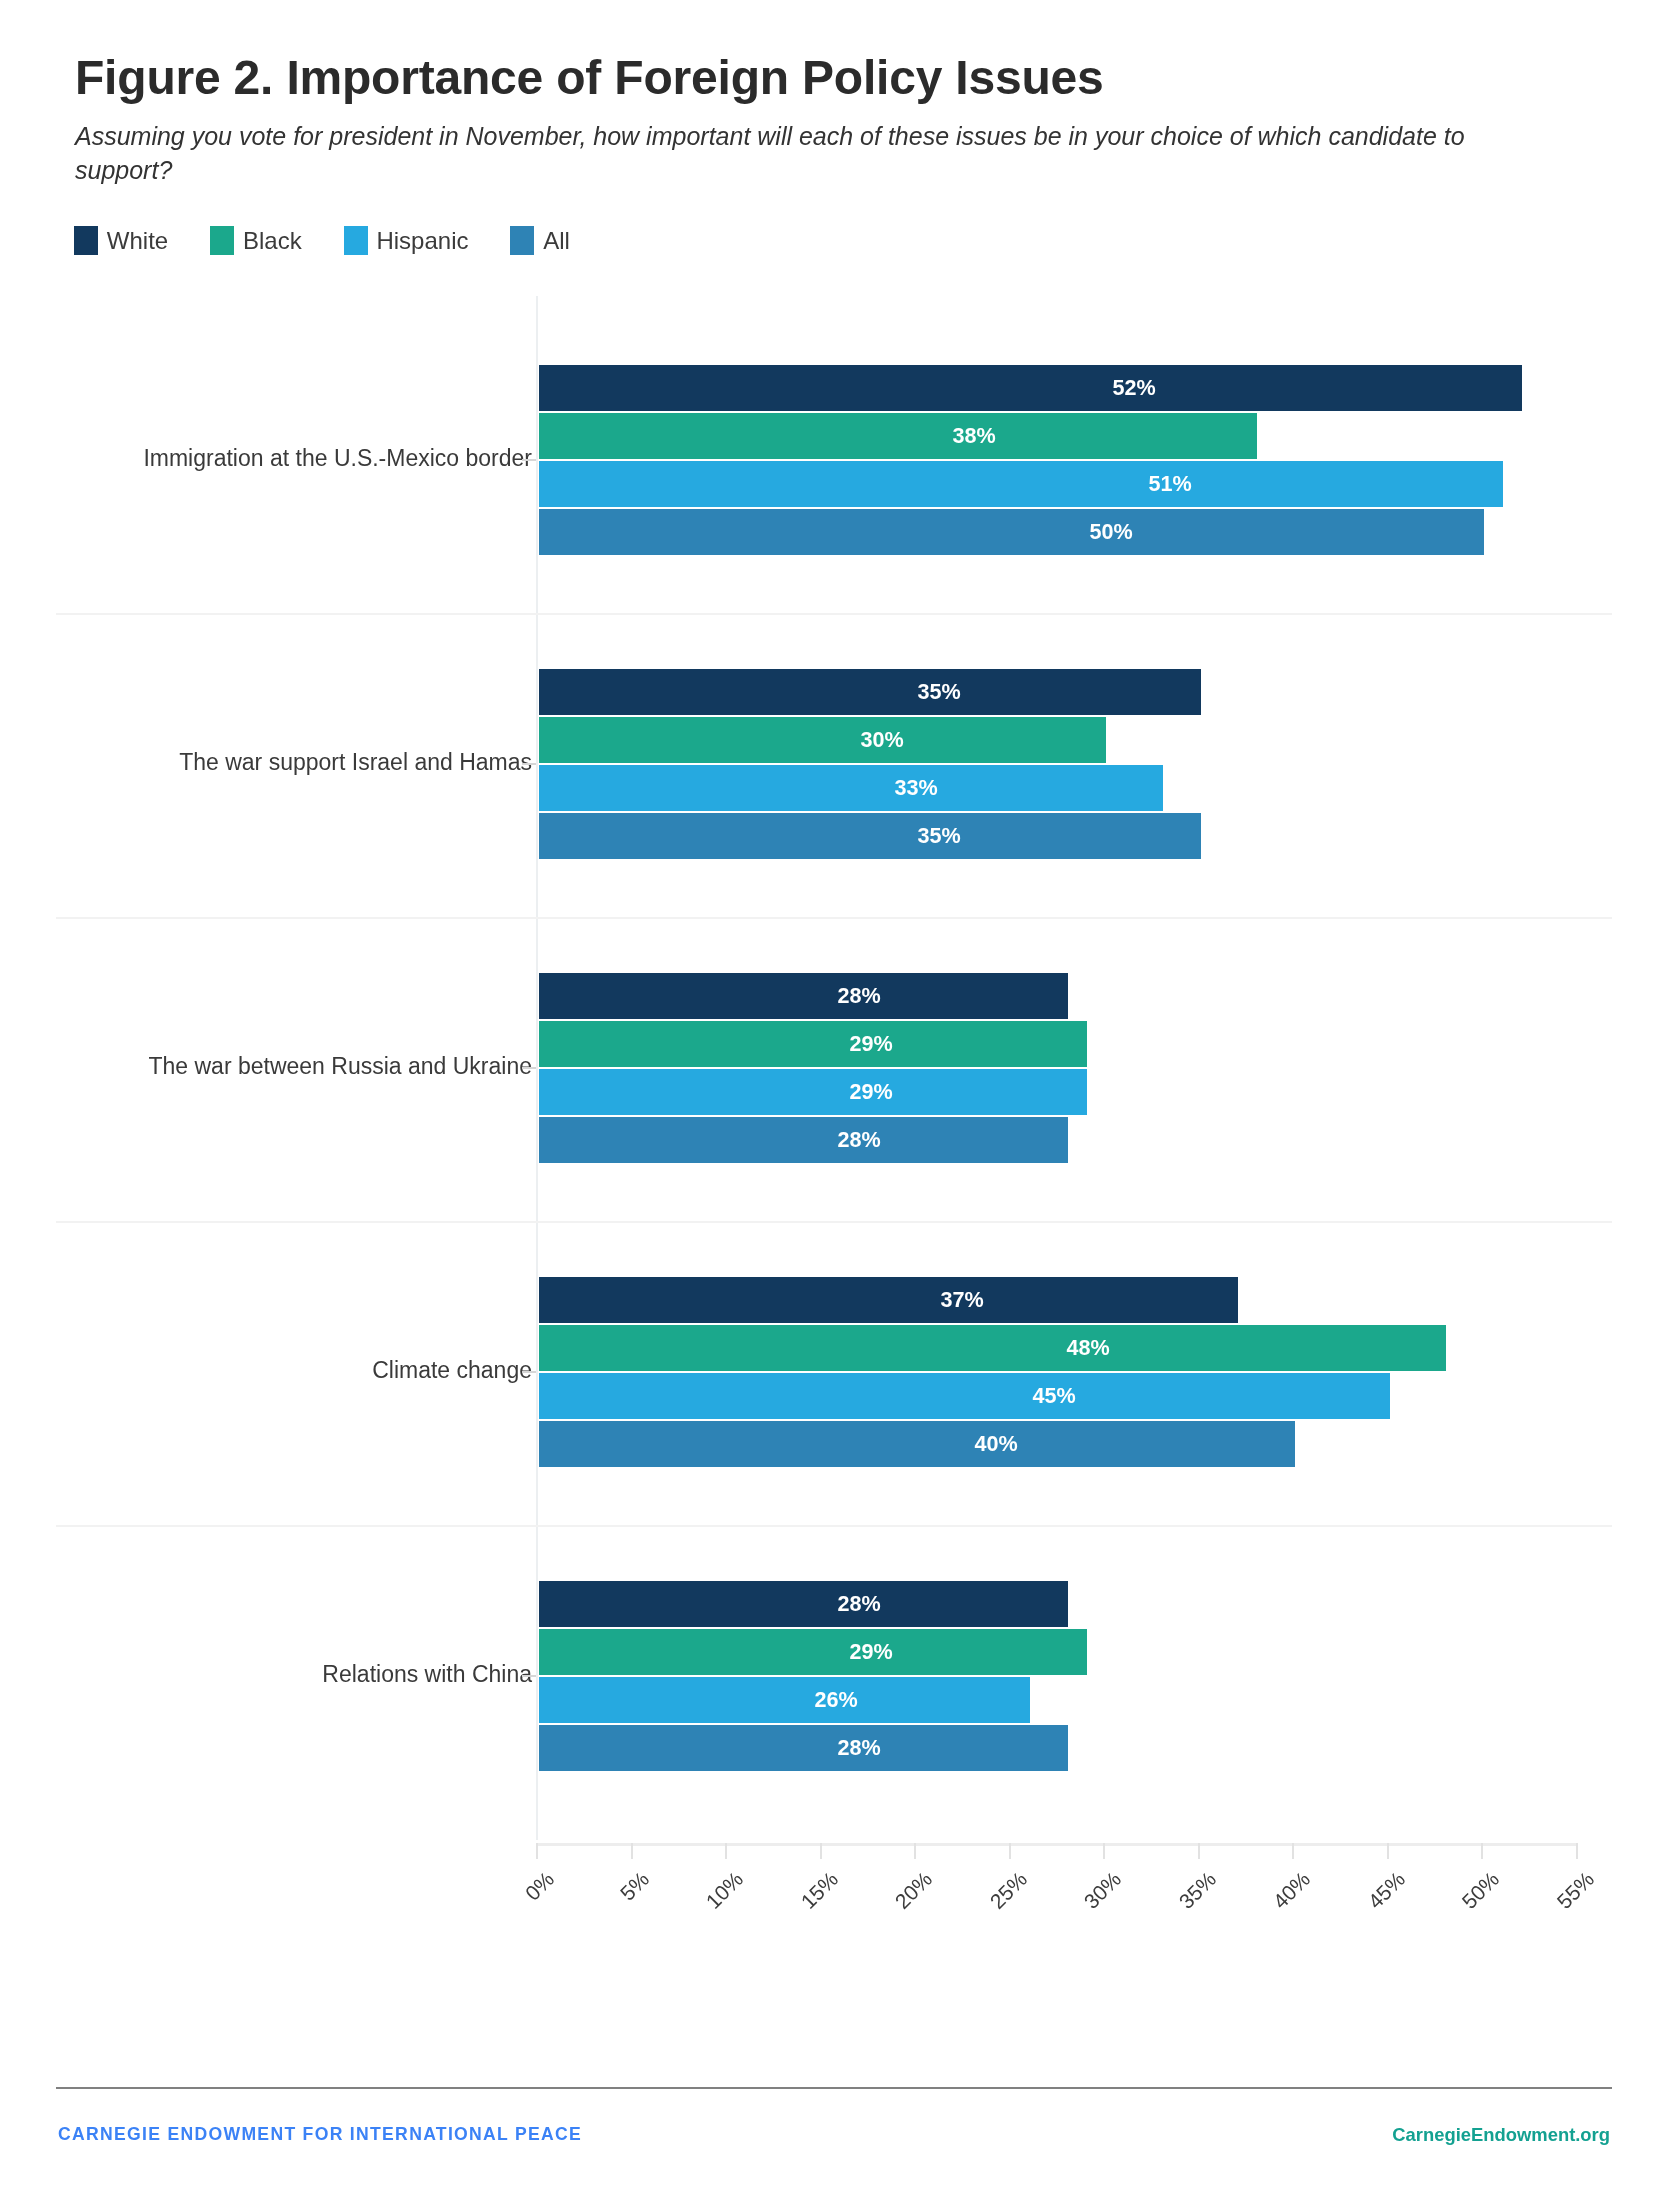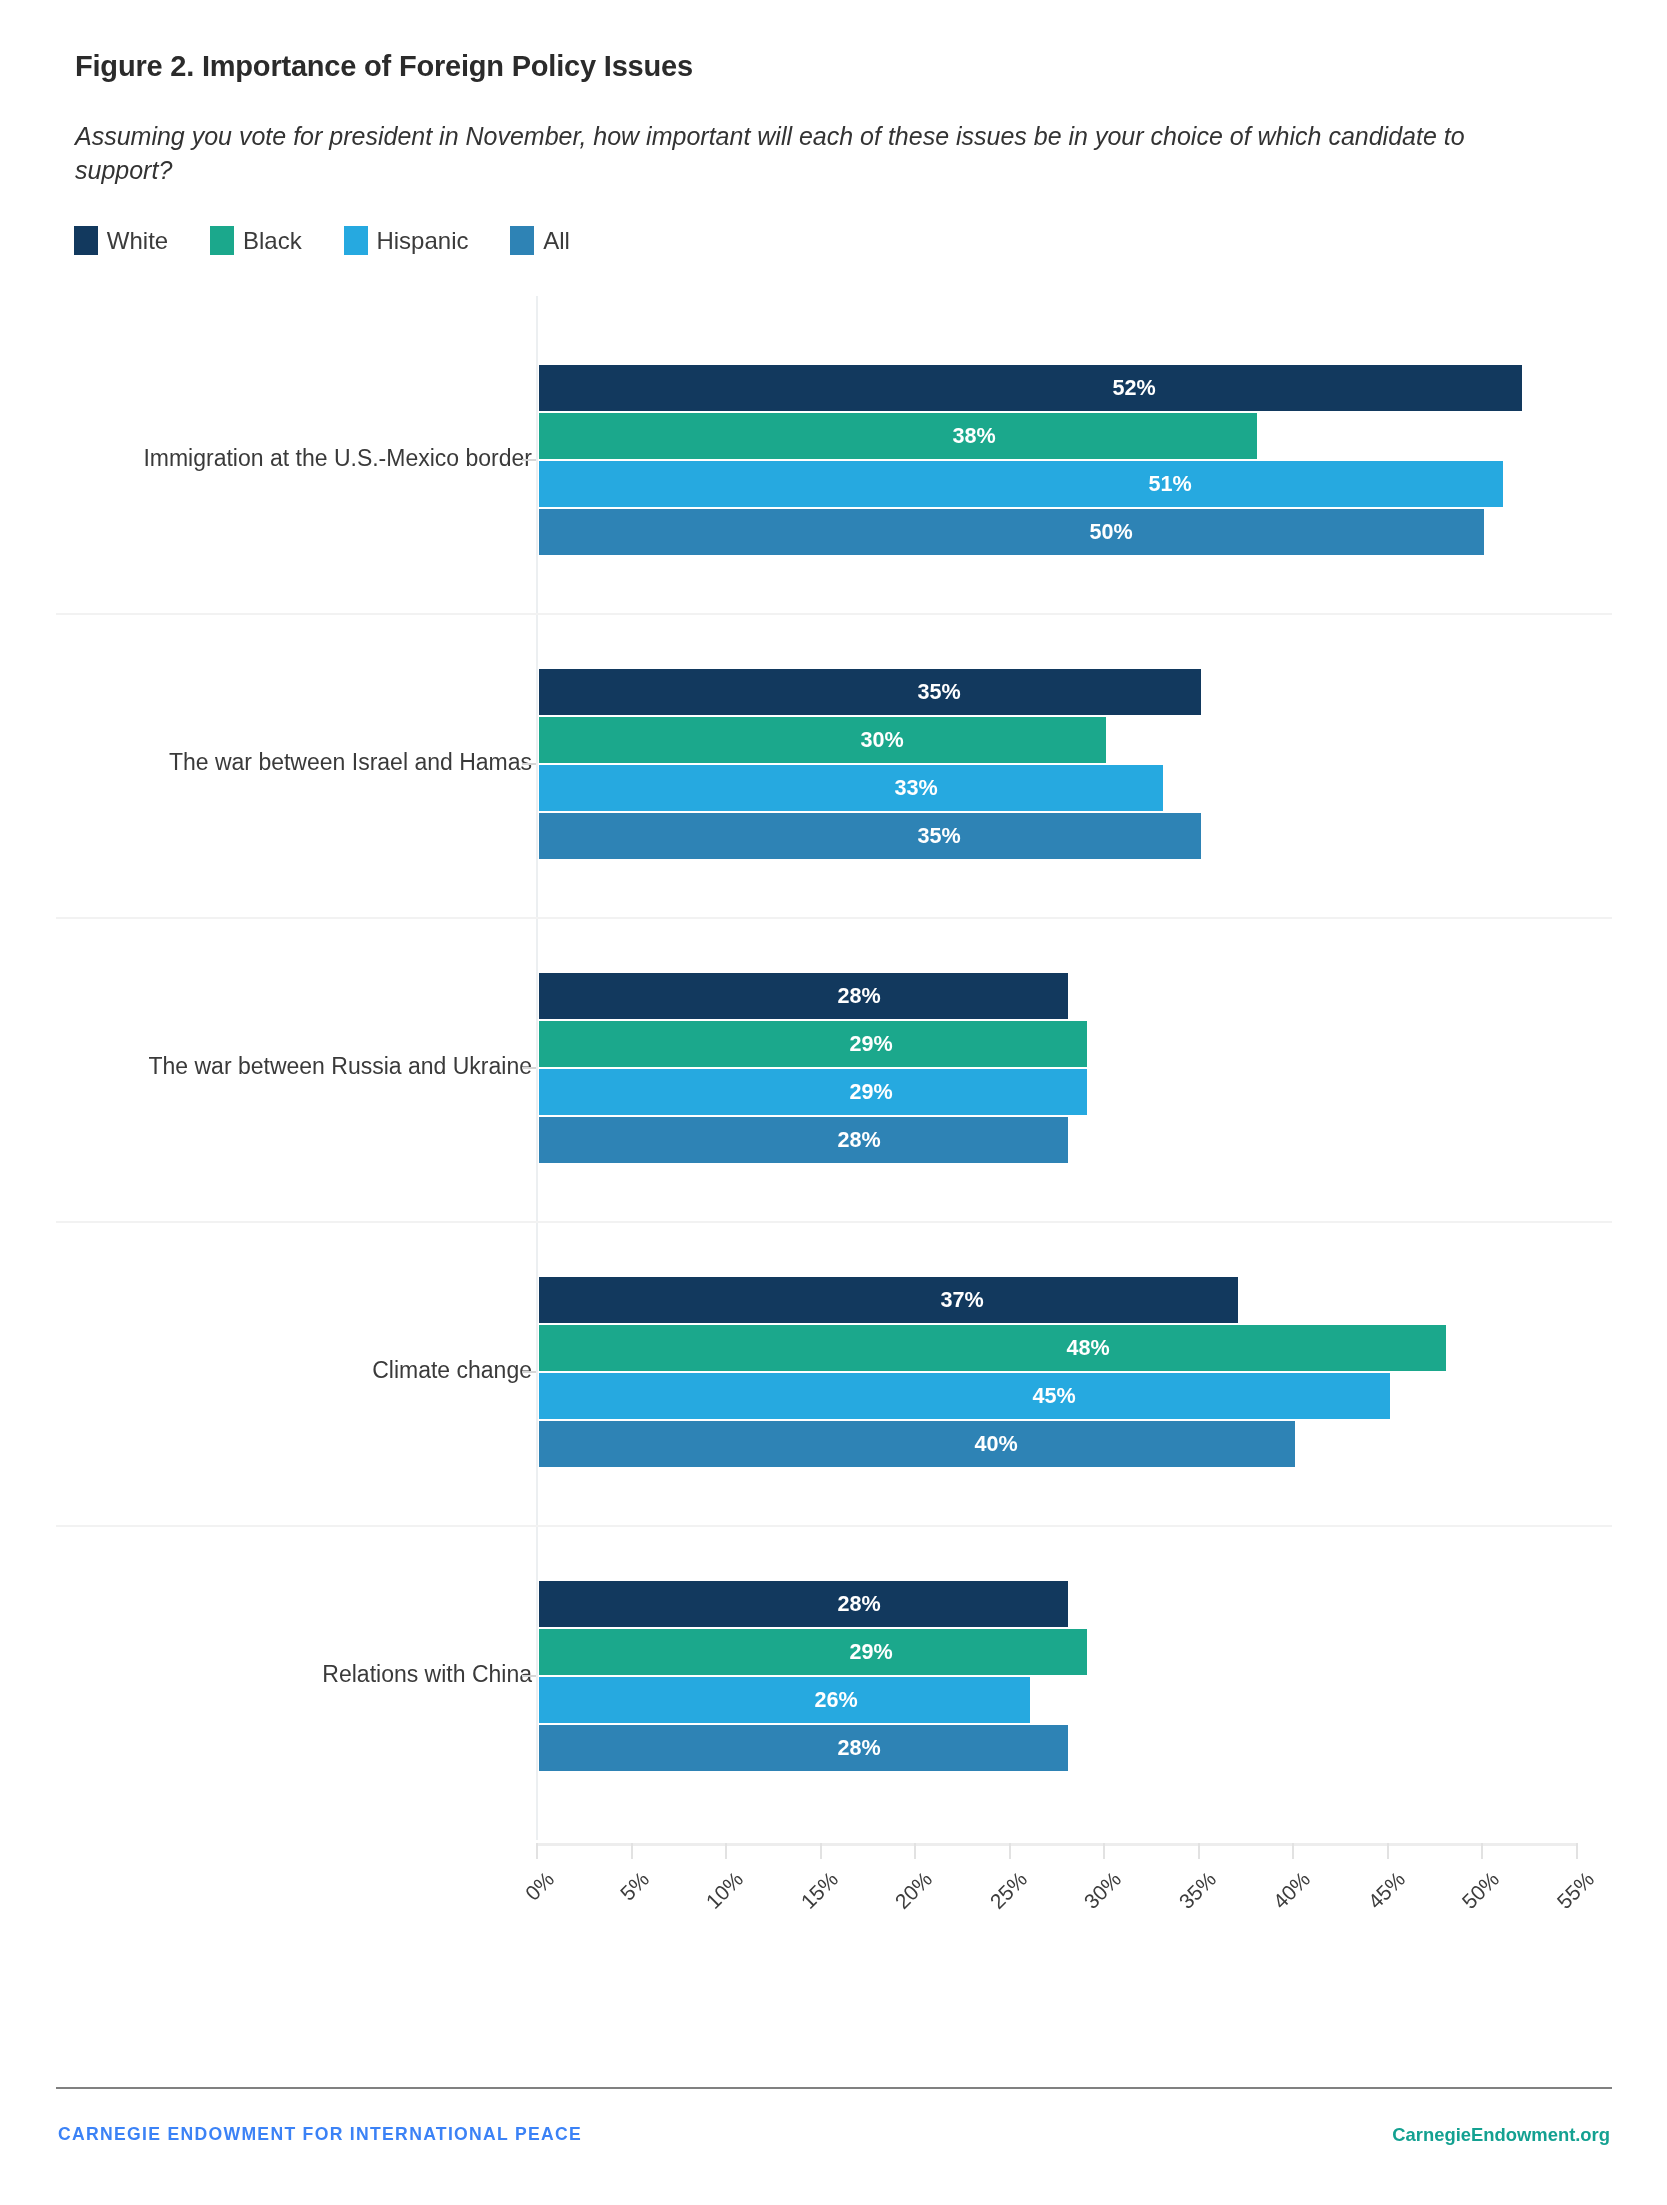--- a/index.html
+++ b/index.html
@@ -22,21 +22,21 @@
     left: 0; top: 0;
     width: 1668px;
     height: 2205px;
   }
 
   
   .title {
     position: absolute;
     left: 75px;
     top: 50px;
-    font-size: 29px;
+    font-size: 48px;
     font-weight: bold;
     color: #2b2b2b;
     letter-spacing: -0.2px;
     white-space: nowrap;
   }
   .subtitle {
     position: absolute;
     left: 75px;
     top: 120px;
     width: 1408px;
@@ -258,21 +258,21 @@
           <div class="bar" style="width: 964px; background: rgb(38, 169, 224);"></div>
           <div class="bar-value" style="left: 583px; margin-left: 48px;">51%</div>
         </div>
         <div class="bar-row" style="top: 213px; width: 1040px;">
           <div class="bar" style="width: 945px; background: rgb(46, 131, 181);"></div>
           <div class="bar-value" style="left: 572px;">50%</div>
         </div>
       </div>
       <div class="group" style="top: 0px;">
         <div class="group-sep" style="top: 317px;"></div>
-        <div class="cat-label" style="top: 455px;">The war between Israel and Hamas</div>
+        <div class="cat-label" style="top: 455px;">The war support Israel and Hamas</div>
         <div class="cat-tick" style="top: 467px;"></div>
         <div class="bar-row" style="top: 373px; width: 1040px;">
           <div class="bar" style="width: 662px; background: rgb(18, 57, 94);"></div>
           <div class="bar-value" style="left: 400px;">35%</div>
         </div>
         <div class="bar-row" style="top: 421px; width: 1040px;">
           <div class="bar" style="width: 567px; background: rgb(27, 168, 140);"></div>
           <div class="bar-value" style="left: 343px;">30%</div>
         </div>
         <div class="bar-row" style="top: 469px; width: 1040px;">

